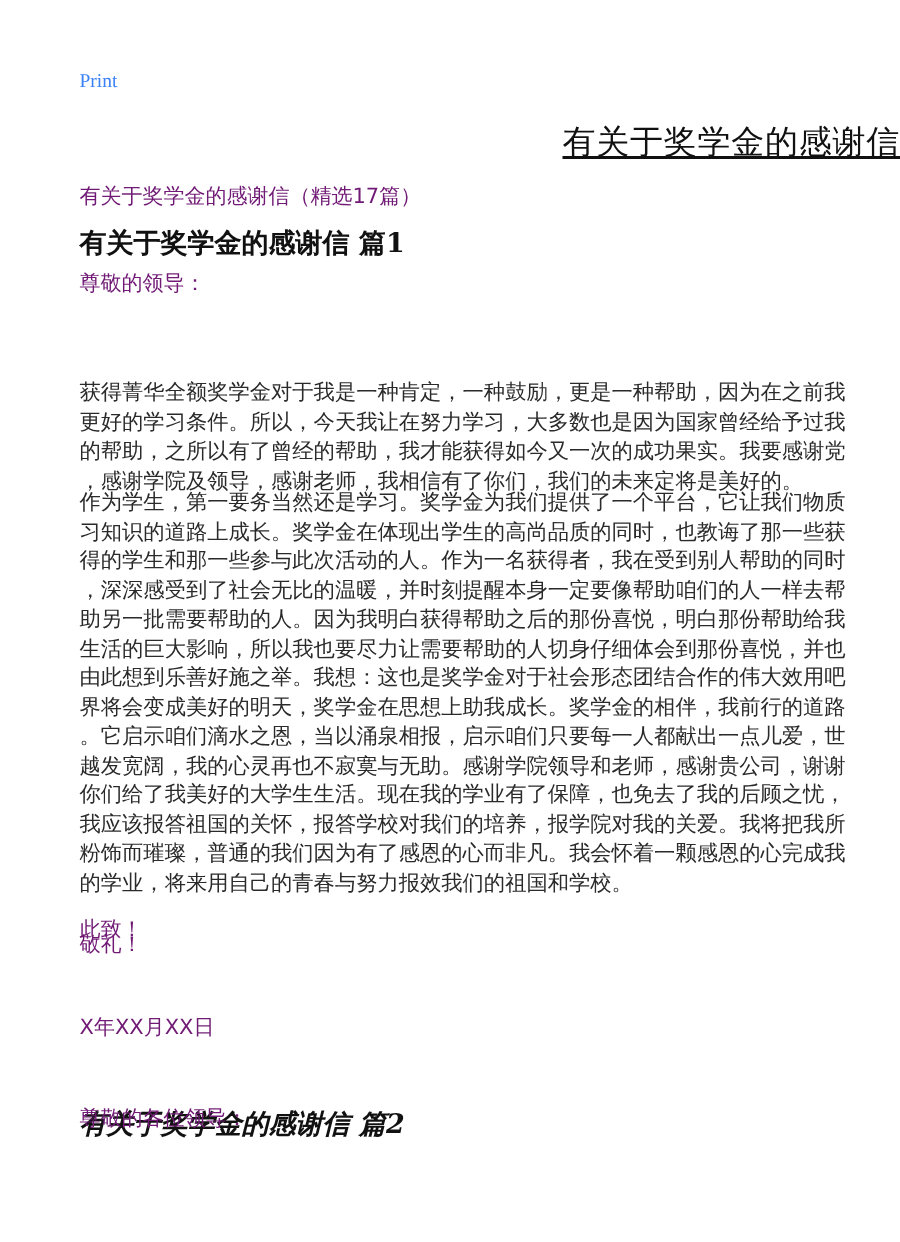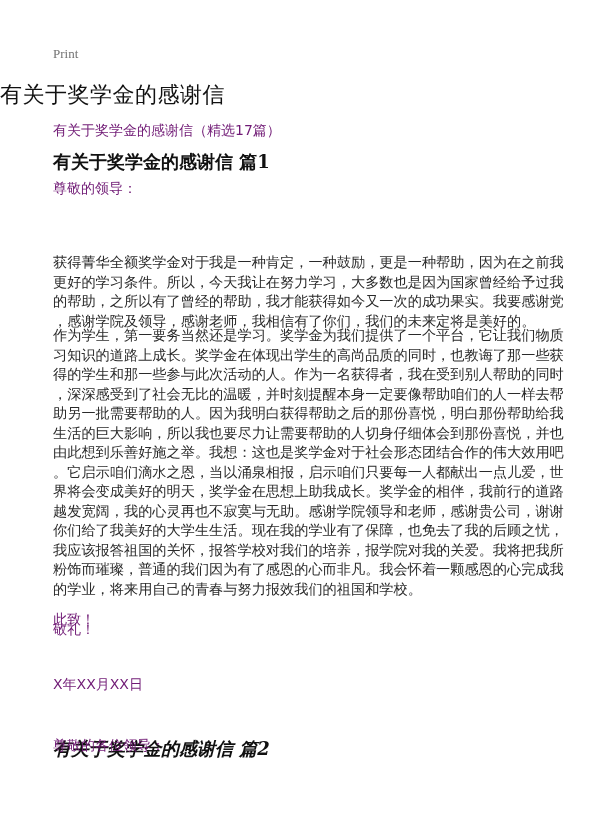--- a/index.html
+++ b/index.html
@@ -5,25 +5,25 @@
     html, body { margin: 0; padding: 0; background: #ffffff; }
     body {
       width: 600px; height: 828px; overflow: hidden; position: relative;
       font-family: "DejaVu Sans", "Liberation Sans", sans-serif;
       color: #222222;
     }
     .page { position: absolute; left: 0; top: 0; width: 600px; height: 828px; }
     .print-label {
       position: absolute; left: 53px; top: 46px;
       font-family: "Liberation Serif", "DejaVu Serif", serif;
-      font-size: 13px; color: #737373;
+      font-size: 13px; color: #3b82f6;
     }
     .doc-title {
       position: absolute; left: 0; width: 600px; top: 80px;
-      text-align: left; font-size: 22px; color: #111; letter-spacing: 0.5px;
+      text-align: right; font-size: 22px; color: #111; letter-spacing: 0.5px; text-decoration: underline;
     }
     .line {
       position: absolute; left: 53px; font-size: 14px; color: #701a75; white-space: nowrap;
     }
     .subtitle { top: 122px; }
     .section-heading {
       font-family: "DejaVu Serif", "Liberation Serif", serif;
       font-weight: bold; font-size: 18px; color: #111;
     }
     .h1 { top: 150px; }
@@ -61,22 +61,22 @@
   </div>
 
   <div class="para p2">
     <span class="pl">作为学生，第一要务当然还是学习。奖学金为我们提供了一个平台，它让我们物质</span>
     <span class="pl">习知识的道路上成长。奖学金在体现出学生的高尚品质的同时，也教诲了那一些获</span>
     <span class="pl">得的学生和那一些参与此次活动的人。作为一名获得者，我在受到别人帮助的同时</span>
     <span class="pl">，深深感受到了社会无比的温暖，并时刻提醒本身一定要像帮助咱们的人一样去帮</span>
     <span class="pl">助另一批需要帮助的人。因为我明白获得帮助之后的那份喜悦，明白那份帮助给我</span>
     <span class="pl">生活的巨大影响，所以我也要尽力让需要帮助的人切身仔细体会到那份喜悦，并也</span>
     <span class="pl">由此想到乐善好施之举。我想：这也是奖学金对于社会形态团结合作的伟大效用吧</span>
+    <span class="pl">界将会变成美好的明天，奖学金在思想上助我成长。奖学金的相伴，我前行的道路</span>
     <span class="pl">。它启示咱们滴水之恩，当以涌泉相报，启示咱们只要每一人都献出一点儿爱，世</span>
-    <span class="pl">界将会变成美好的明天，奖学金在思想上助我成长。奖学金的相伴，我前行的道路</span>
     <span class="pl">越发宽阔，我的心灵再也不寂寞与无助。感谢学院领导和老师，感谢贵公司，谢谢</span>
     <span class="pl">你们给了我美好的大学生生活。现在我的学业有了保障，也免去了我的后顾之忧，</span>
     <span class="pl">我应该报答祖国的关怀，报答学校对我们的培养，报学院对我的关爱。我将把我所</span>
     <span class="pl">粉饰而璀璨，普通的我们因为有了感恩的心而非凡。我会怀着一颗感恩的心完成我</span>
     <span class="pl">的学业，将来用自己的青春与努力报效我们的祖国和学校。</span>
   </div>
 
   <div class="line close1">此致！</div>
   <div class="line close2">敬礼！</div>
   <div class="line date">X年XX月XX日</div>

